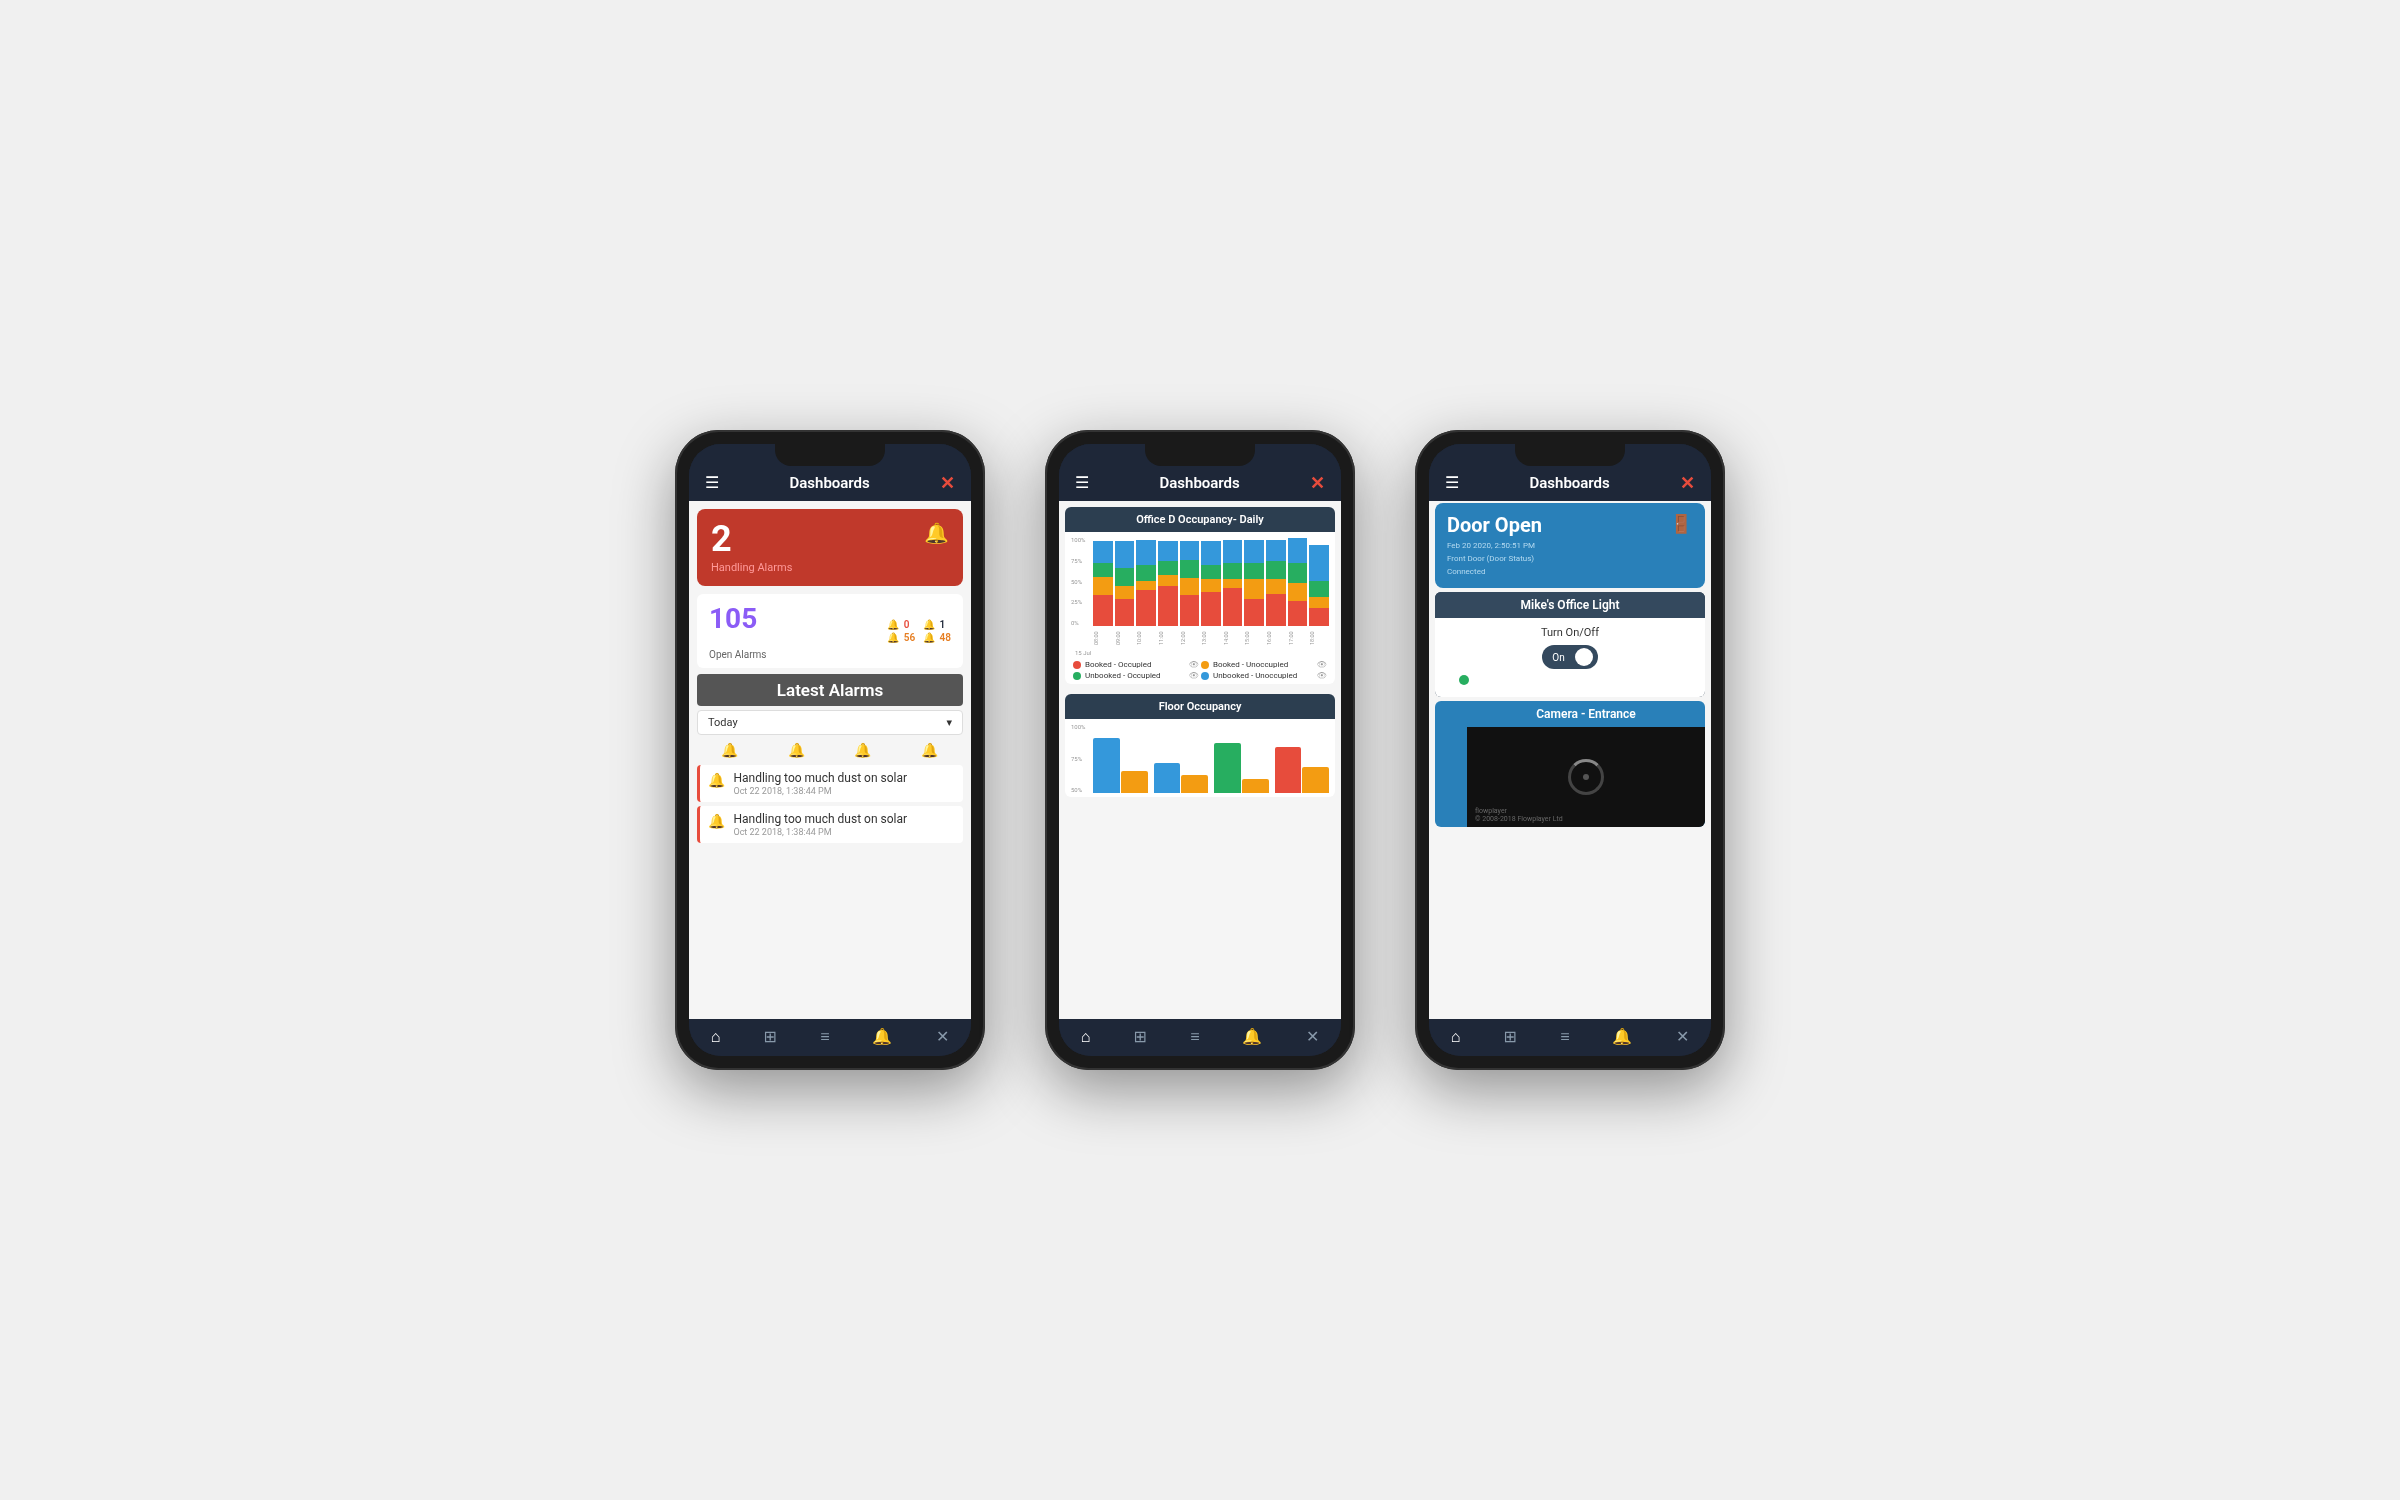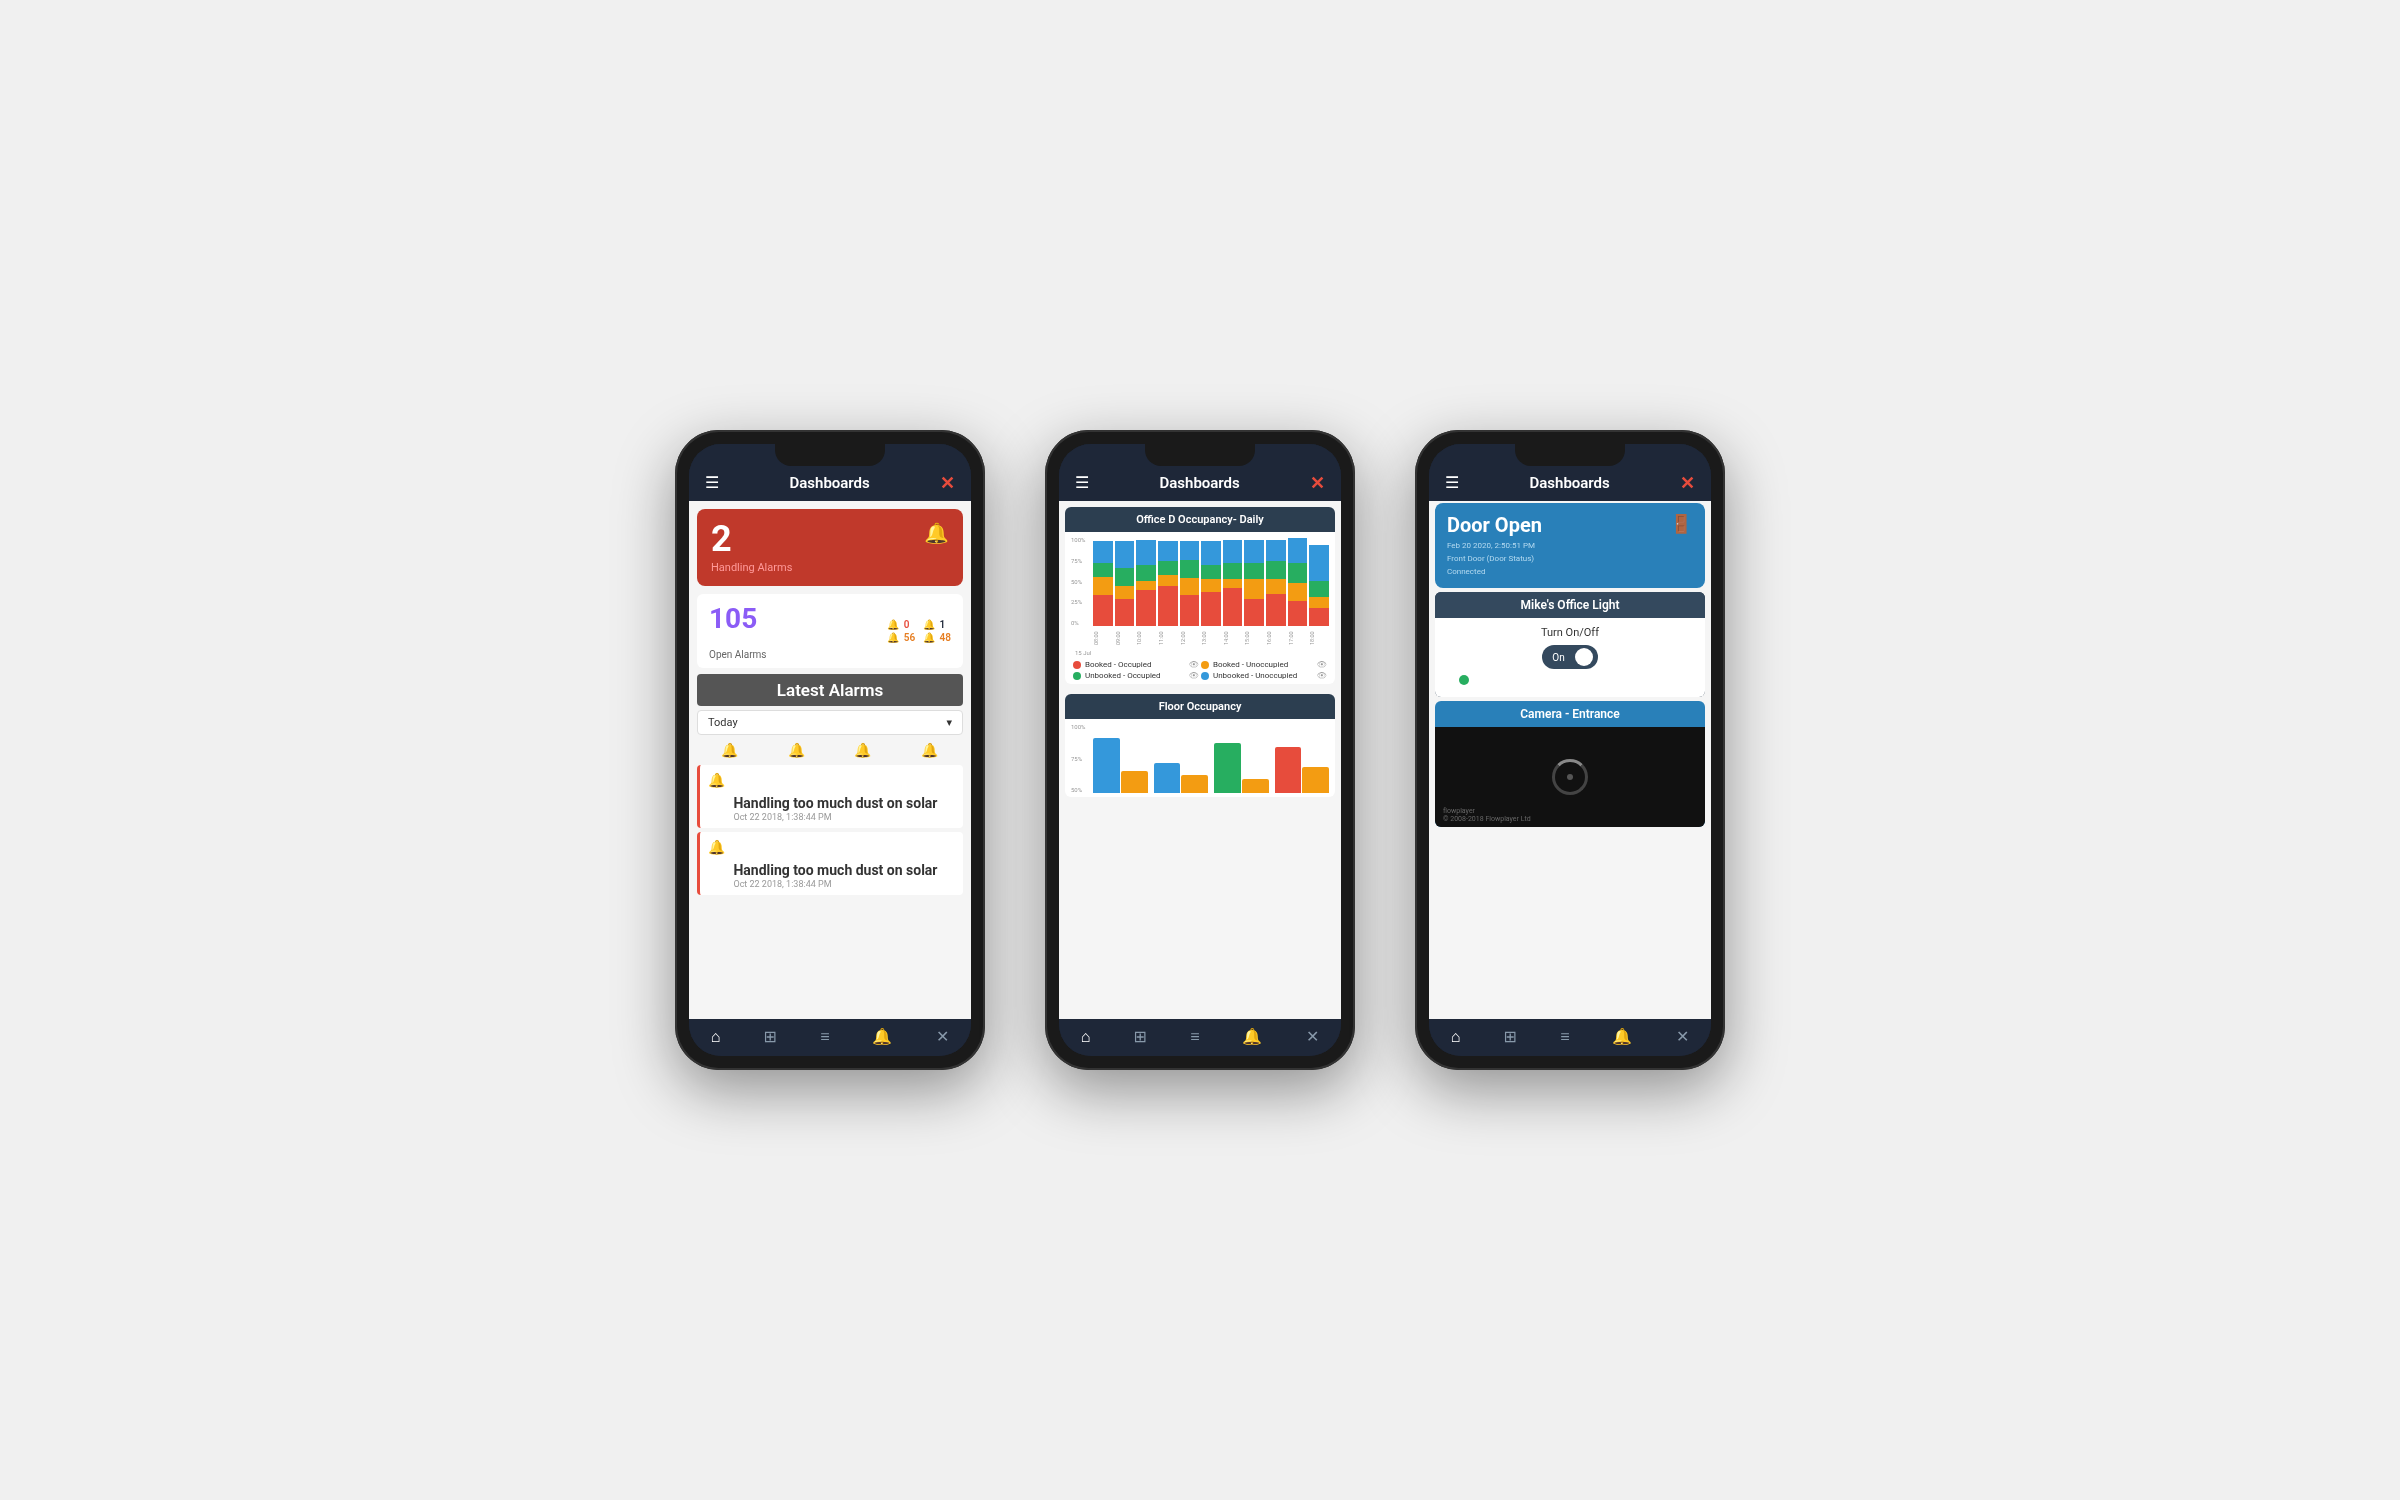--- a/index.html
+++ b/index.html
@@ -178,21 +178,21 @@
       background: #fff;
       border-radius: 4px;
       padding: 6px 8px;
       margin-bottom: 4px;
       display: flex;
       align-items: flex-start;
       gap: 8px;
       border-left: 3px solid #e74c3c;
     }
     .alarm-item-icon { color: #e74c3c; font-size: 14px; margin-top: 1px; }
-    .alarm-item-title { font-size: 14px; font-weight: 700; color: #333; margin-top: 24px; }
+    .alarm-item-title { font-size: 12px; font-weight: 400; color: #333; }
     .alarm-item-date { font-size: 9px; color: #999; margin-top: 1px; }
 
     
     .chart-section {
       background: #fff;
       margin: 6px 6px 4px;
       border-radius: 6px;
       overflow: hidden;
     }
     .chart-title {
@@ -295,20 +295,21 @@
       background: #27ae60;
       border-radius: 50%;
       margin: 0 12px 4px;
     }
 
     .camera-card {
       background: #2980b9;
       margin: 0 6px 4px;
       border-radius: 6px;
       overflow: hidden;
+      padding-left: 32px;
     }
     .camera-header {
       color: #fff;
       font-size: 12px;
       font-weight: 600;
       text-align: center;
       padding: 6px;
     }
     .camera-body {
       background: #111;

